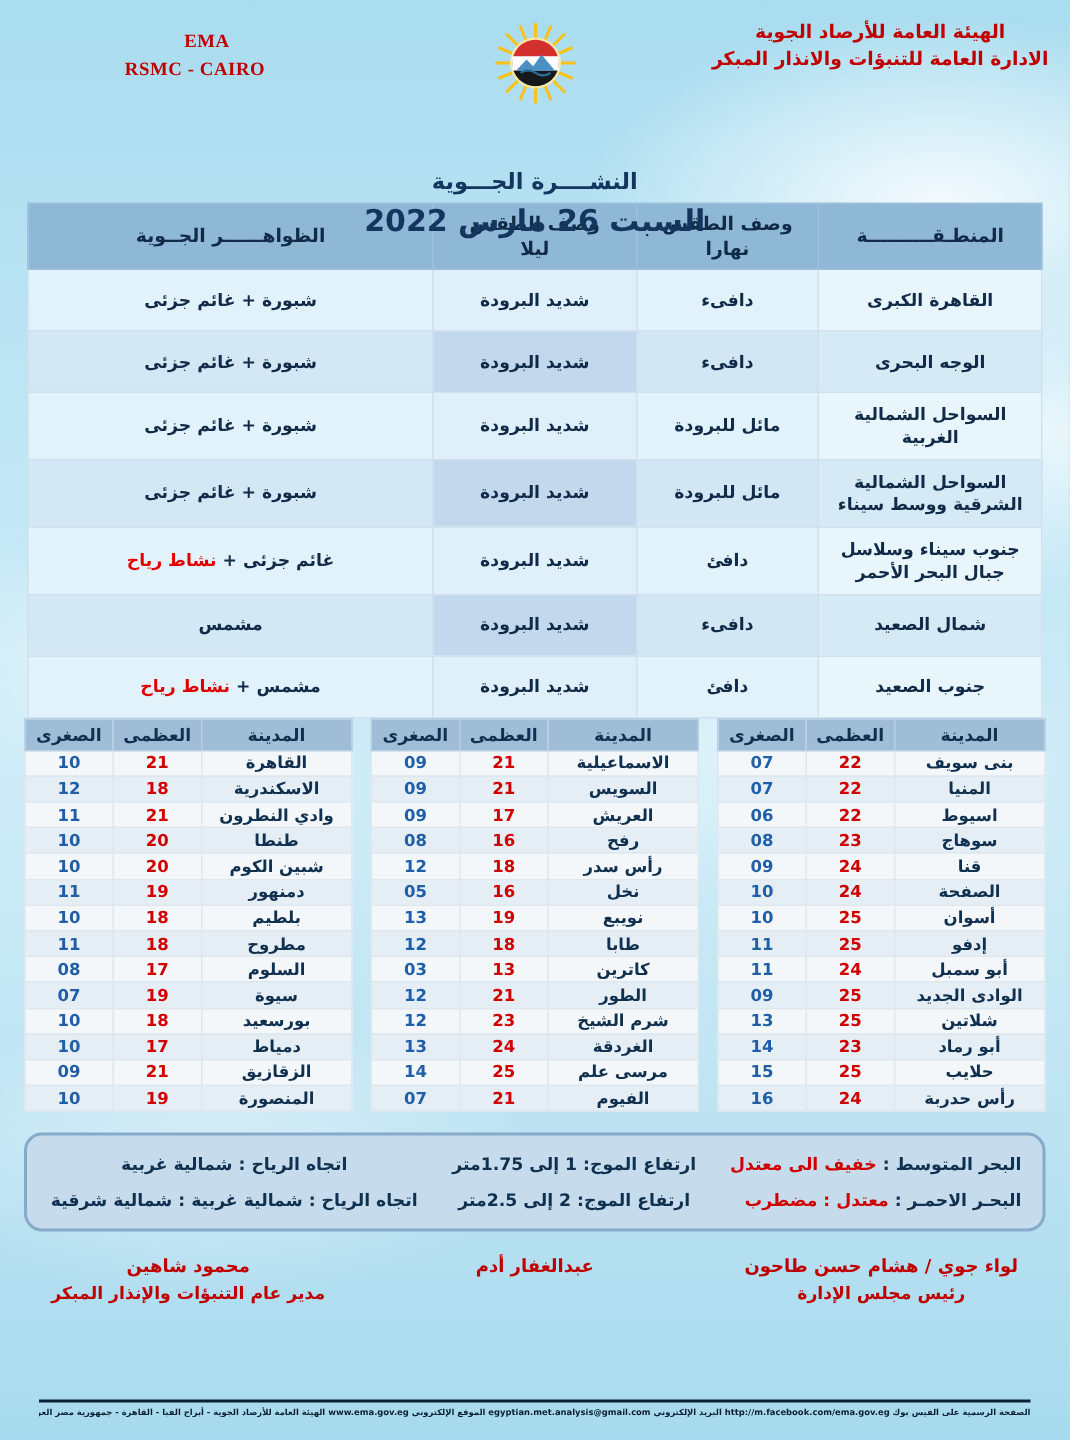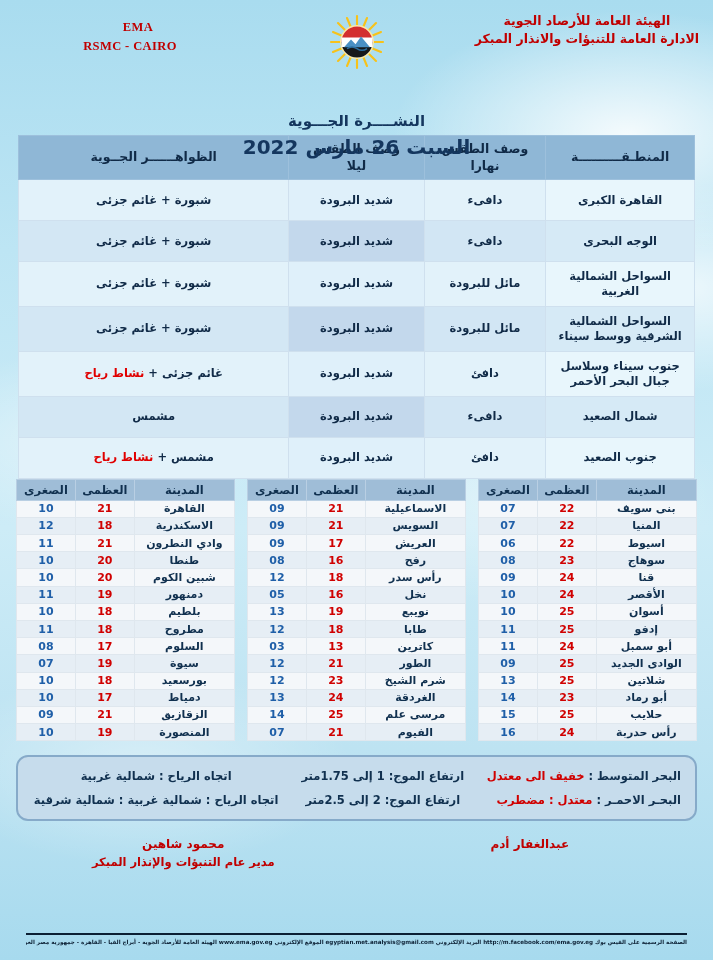--- a/index.html
+++ b/index.html
@@ -330,21 +330,21 @@
               <td class="city">سوهاج</td>
               <td class="tmax">23</td>
               <td class="tmin">08</td>
             </tr>
             <tr>
               <td class="city">قنا</td>
               <td class="tmax">24</td>
               <td class="tmin">09</td>
             </tr>
             <tr>
-              <td class="city">الأقصر</td>
+              <td class="city">الصفحة</td>
               <td class="tmax">24</td>
               <td class="tmin">10</td>
             </tr>
             <tr>
               <td class="city">أسوان</td>
               <td class="tmax">25</td>
               <td class="tmin">10</td>
             </tr>
             <tr>
               <td class="city">إدفو</td>
@@ -563,20 +563,24 @@
           <tr>
             <td class="sea-name"><span>البحـر الاحمـر :</span> <span class="sea-state">معتدل : مضطرب</span></td>
             <td class="sea-wave"><span>ارتفاع الموج:</span> <span class="num">2  إلى 2.5</span><span>متر</span></td>
             <td class="sea-wind"><span>اتجاه الرياح :</span> <span>شمالية غربية : شمالية شرقية</span></td>
           </tr>
         </tbody>
     </table>
   </div>
 
   <div class="signs">
+      <div class="sign">
+        <div class="nm">لواء جوي / هشام حسن طاحون</div>
+        <div class="ti">رئيس مجلس الإدارة</div>
+      </div>
       <div class="sign">
         <div class="nm">عبدالغفار أدم</div>
       </div>
       <div class="sign">
         <div class="nm">محمود شاهين</div>
         <div class="ti">مدير عام التنبؤات والإنذار المبكر</div>
       </div>
     </div>
 
   <div class="foot">

